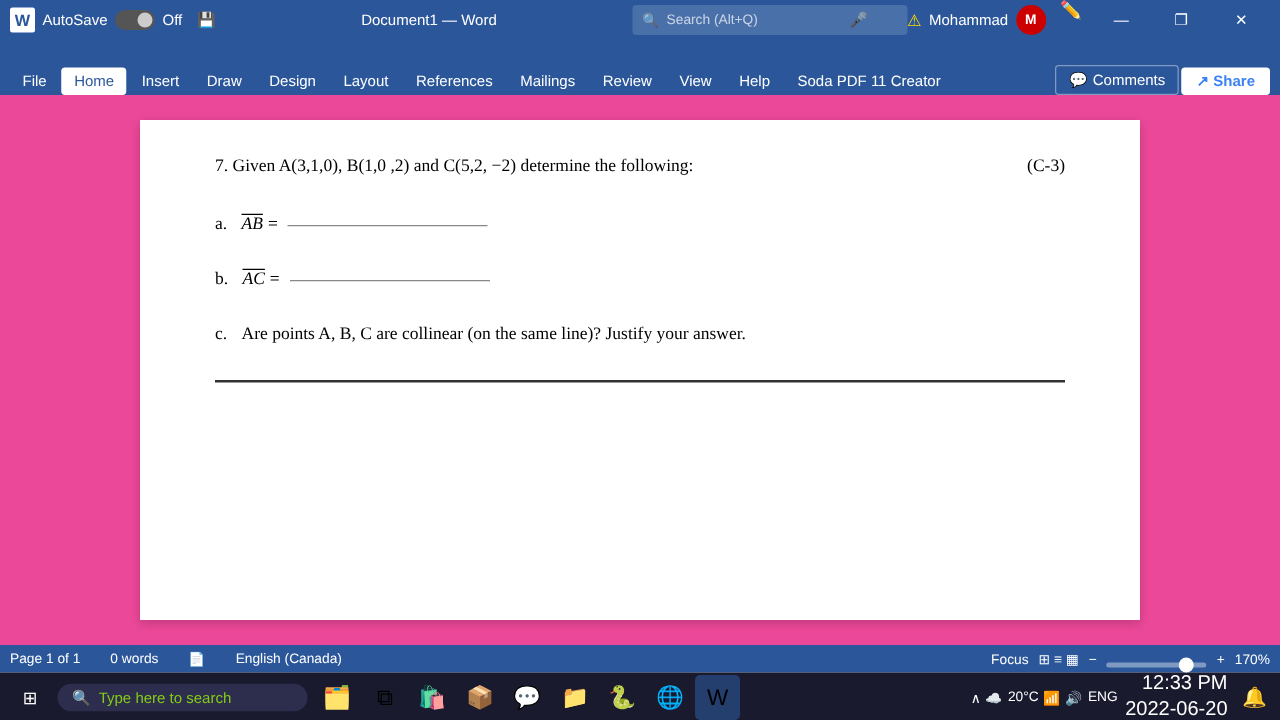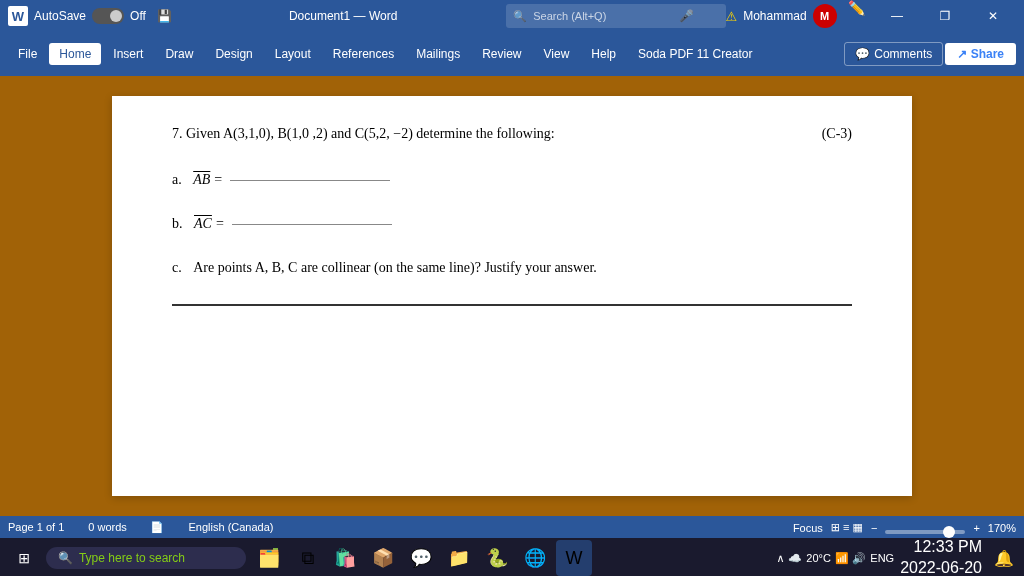--- a/index.html
+++ b/index.html
@@ -48,21 +48,21 @@
       width: 24px; height: 24px; border-radius: 50%; background: #c00;
       display: flex; align-items: center; justify-content: center;
       color: white; font-size: 11px; font-weight: bold;
     }
 
     
     #ribbon {
       height: 44px;
       background: #2b579a;
       display: flex;
-      align-items: center;
+      align-items: flex-end;
       padding: 0 8px;
       gap: 2px;
     }
     .ribbon-tab {
       padding: 4px 10px;
       color: white;
       font-size: 12px;
       cursor: pointer;
       border-radius: 3px;
     }
@@ -77,21 +77,21 @@
       border-radius: 3px;
       display: flex; align-items: center; gap: 4px;
     }
     .ribbon-share {
       background: white; color: #3b82f6; border: none; padding: 4px 12px;
       border-radius: 3px; font-size: 12px; font-weight: bold; cursor: pointer;
     }
 
     
     #doc-area {
-      background: #a16207;
+      background: #ec4899;
       height: 440px;
       display: flex;
       justify-content: center;
       padding: 20px 0;
       overflow: hidden;
     }
     #page {
       background: white;
       width: 800px;
       min-height: 400px;

